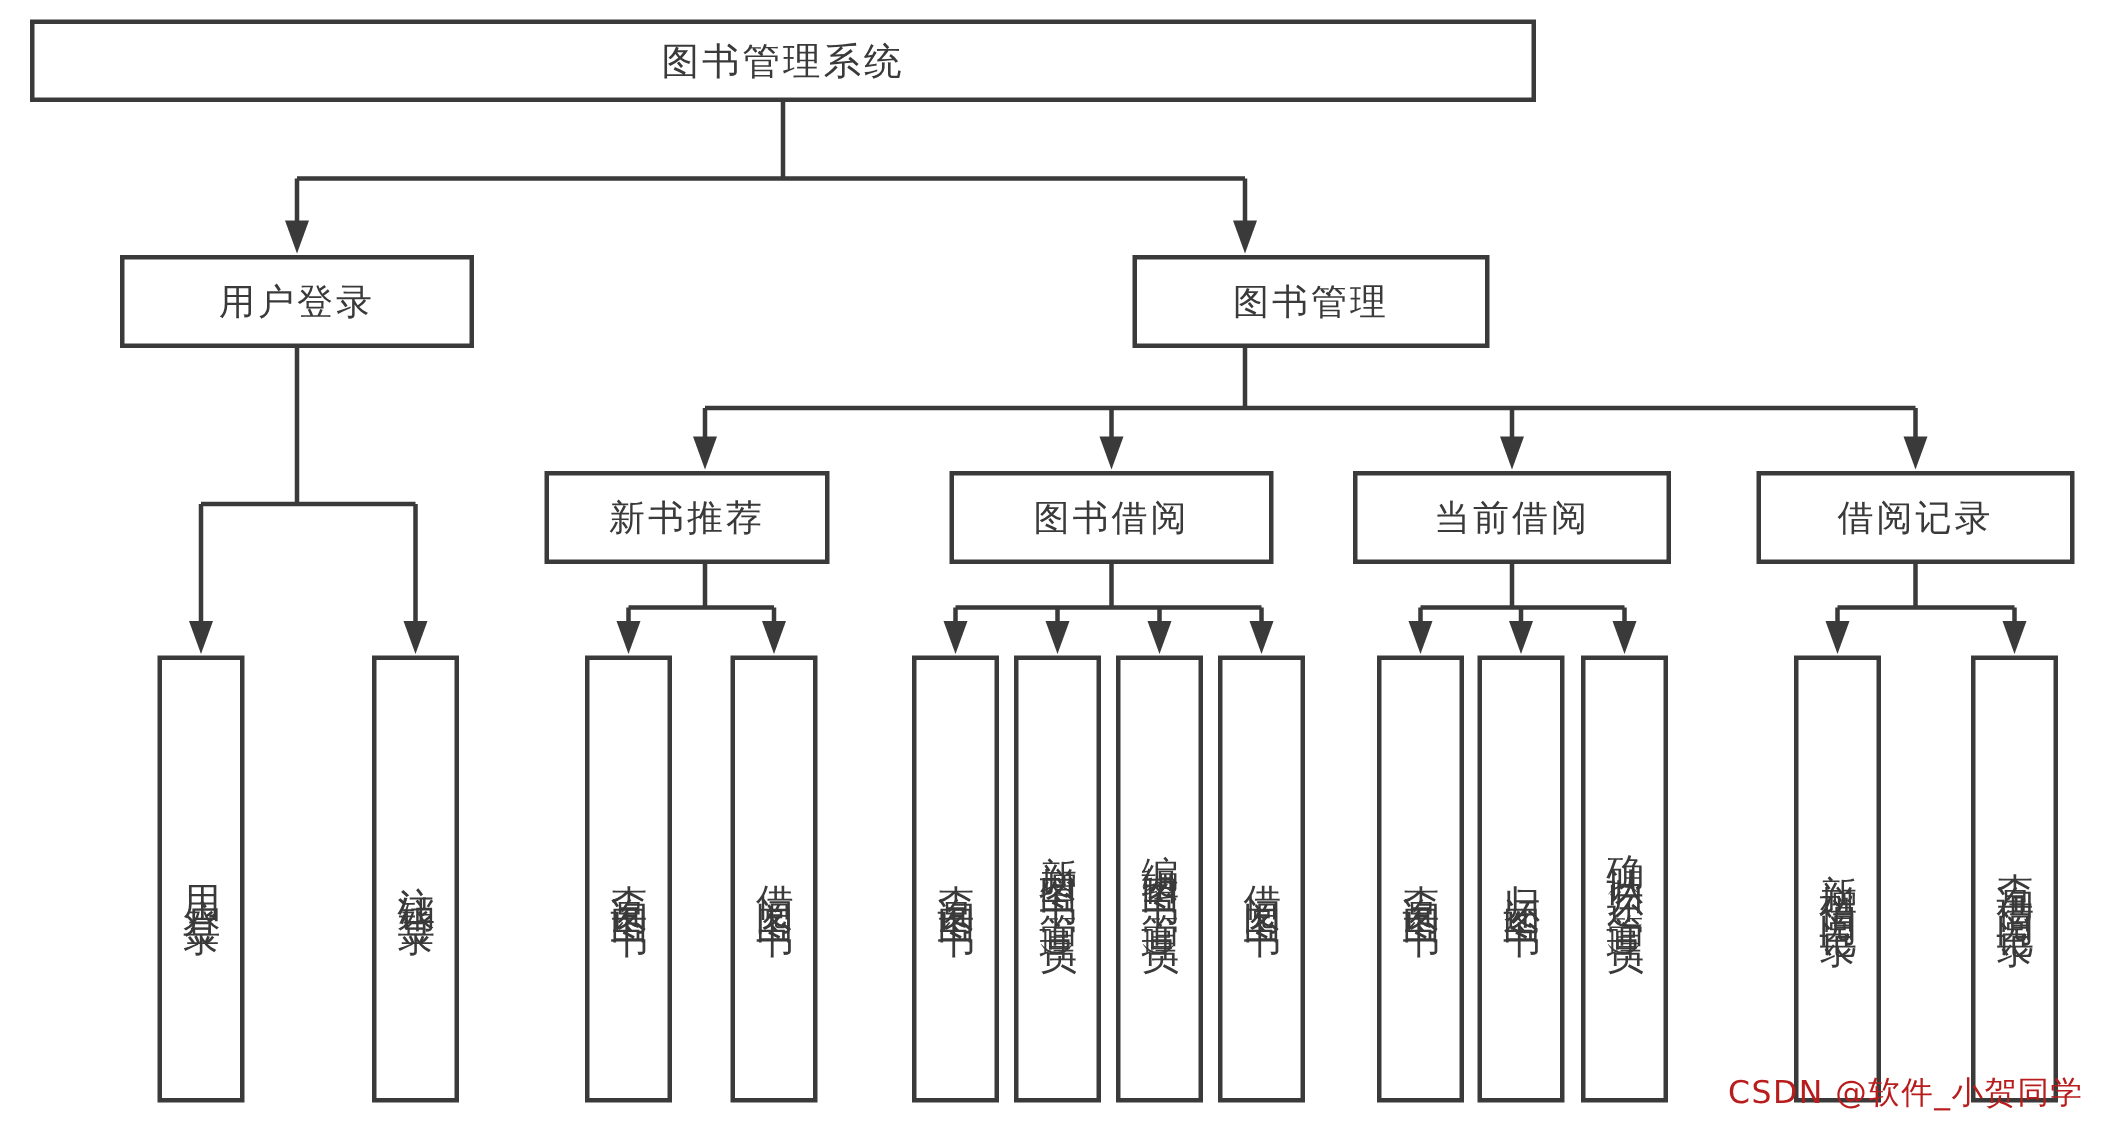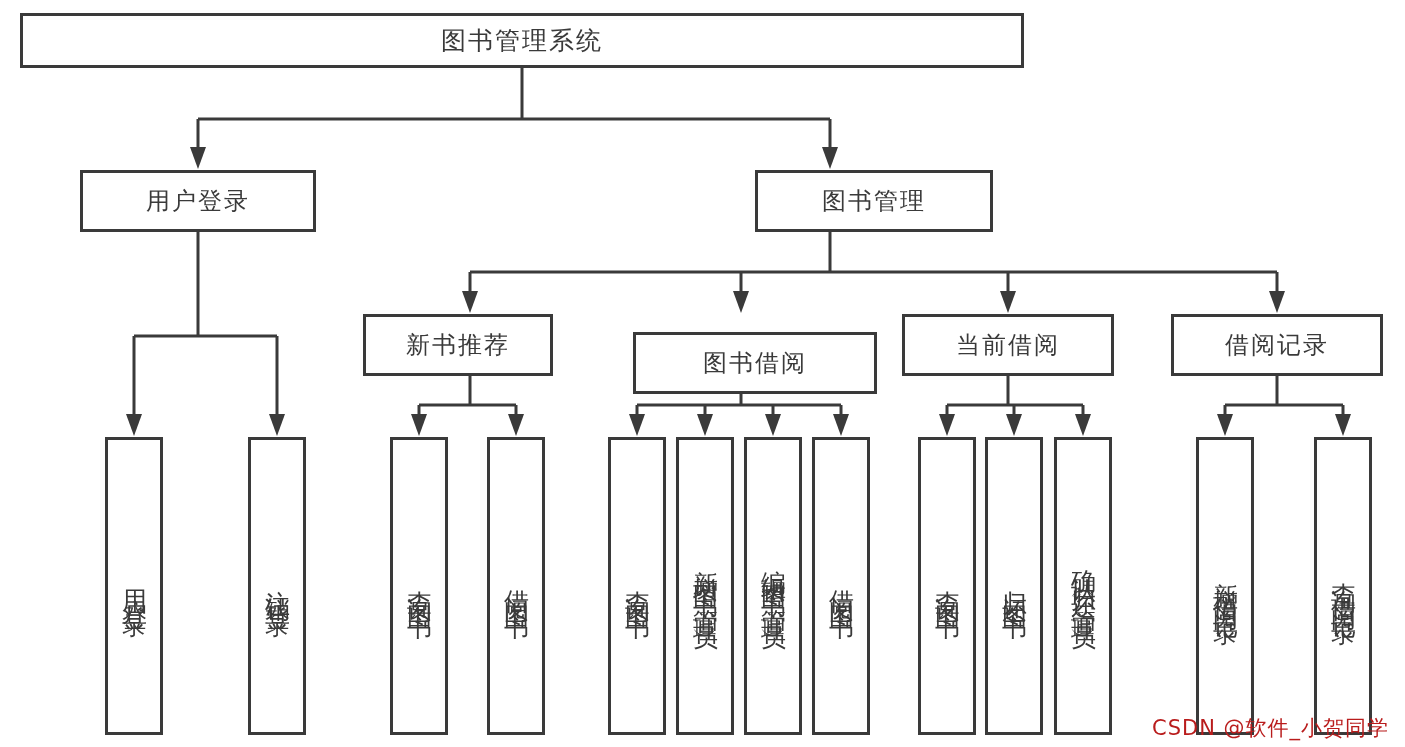--- a/index.html
+++ b/index.html
@@ -118,21 +118,21 @@
   <div class="box h-box" style="left:80px; top:170px; width:236px; height:62px;">
     <span>用户登录</span>
   </div>
   <div class="box h-box" style="left:711px; top:170px; width:238px; height:62px;margin-left:44px;">
     <span>图书管理</span>
   </div>
 
   <div class="box h-box" style="left:363px; top:314px; width:190px; height:62px;">
     <span>新书推荐</span>
   </div>
-  <div class="box h-box" style="left:633px; top:332px; width:244px; height:62px;font-family:Liberation Serif, serif;">
+  <div class="box h-box" style="left:633px; top:314px; width:216px; height:62px;font-family:Liberation Serif, serif;">
     <span>图书借阅</span>
   </div>
   <div class="box h-box" style="left:902px; top:314px; width:212px; height:62px;">
     <span>当前借阅</span>
   </div>
   <div class="box h-box" style="left:1171px; top:314px; width:212px; height:62px;">
     <span>借阅记录</span>
   </div>
 
   <div class="box v-box" style="left:105px;">

